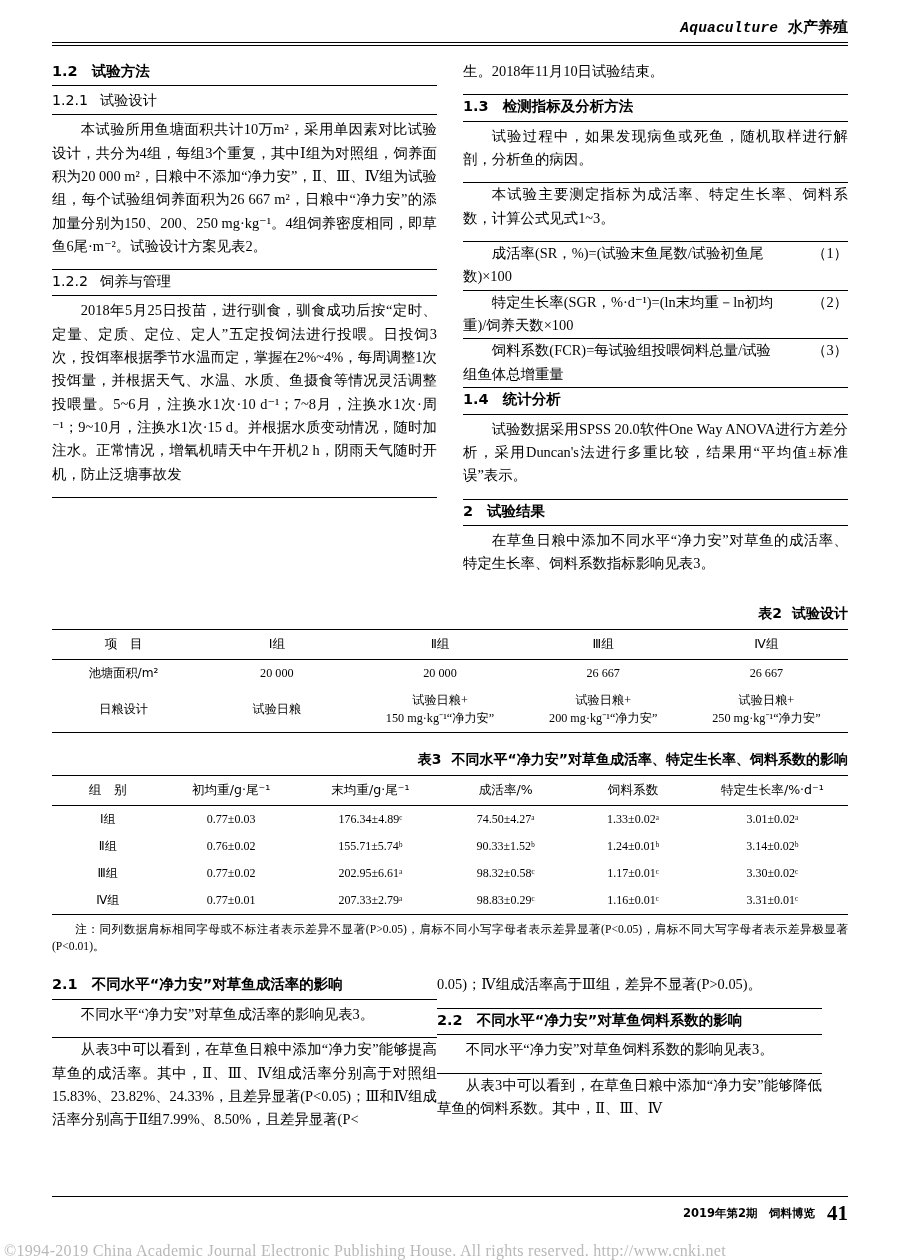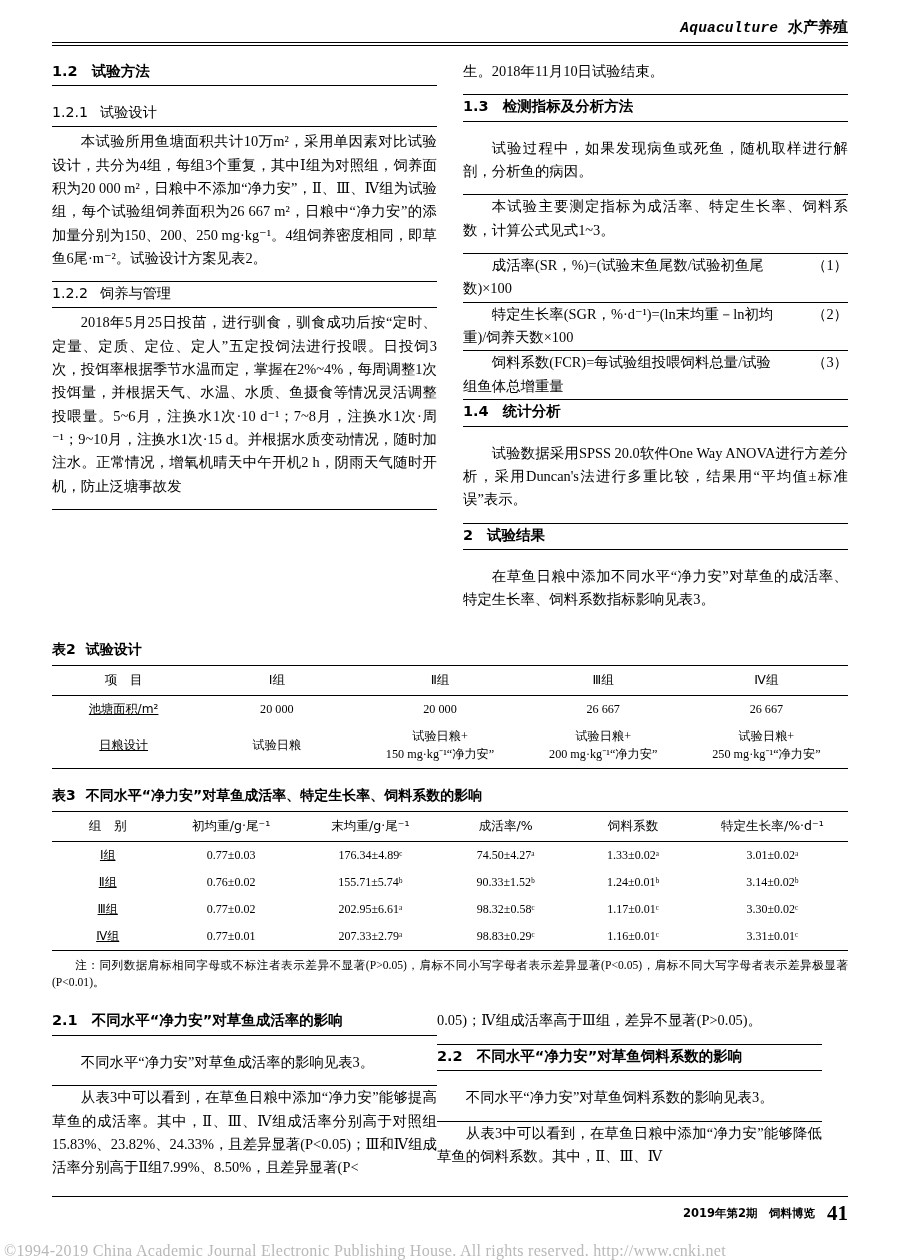--- a/index.html
+++ b/index.html
@@ -61,21 +61,21 @@
     width: 385px;
     font-size: 14.2px;
     line-height: 1.62;
   }
   .sec-head {
     font-family: "DejaVu Sans", sans-serif;
     font-weight: bold;
     font-size: 14.5px;
     border-bottom: 1px solid #000;
     padding-bottom: 2px;
-    margin-bottom: 15px;
+    margin-bottom: 3px;
   }
   .sec-head .num { margin-right: 14px; }
   .sub-head {
     font-family: "DejaVu Sans", sans-serif;
     font-size: 14.2px;
     border-bottom: 1px solid #000;
     padding-bottom: 2px;
     margin-bottom: 3px;
   }
   .sub-head .num { margin-right: 12px; }
@@ -98,21 +98,21 @@
     padding-bottom: 1px;
     position: relative;
   }
   .formula-line .eq {
     float: right;
   }
 
   
   .table-block { margin-top: 18px; }
   .table-title {
-    text-align: left;
+    text-align: right;
     font-family: "DejaVu Sans", sans-serif;
     font-size: 14px;
     font-weight: bold;
     margin-bottom: 6px;
   }
   .table-title .tnum { margin-right: 10px; }
   table {
     width: 100%;
     border-collapse: collapse;
     font-size: 12px;
@@ -125,21 +125,21 @@
   }
   .thead-row th {
     font-family: "DejaVu Sans", sans-serif;
     font-size: 12.6px;
     font-weight: normal;
     padding: 6px 2px;
   }
   .tline-top { border-top: 1px solid #000; }
   .tline-bot { border-bottom: 1px solid #000; }
   .tline-mid { border-bottom: 0.8px solid #000; }
-  .sans { font-family: "DejaVu Sans", sans-serif; text-decoration: underline; }
+  .sans { font-family: "DejaVu Sans", sans-serif; }
   .note {
     font-size: 11.6px;
     line-height: 1.5;
     margin-top: 6px;
     text-align: justify;
     text-indent: 2em;
   }
 
   
   .cols-bottom {

